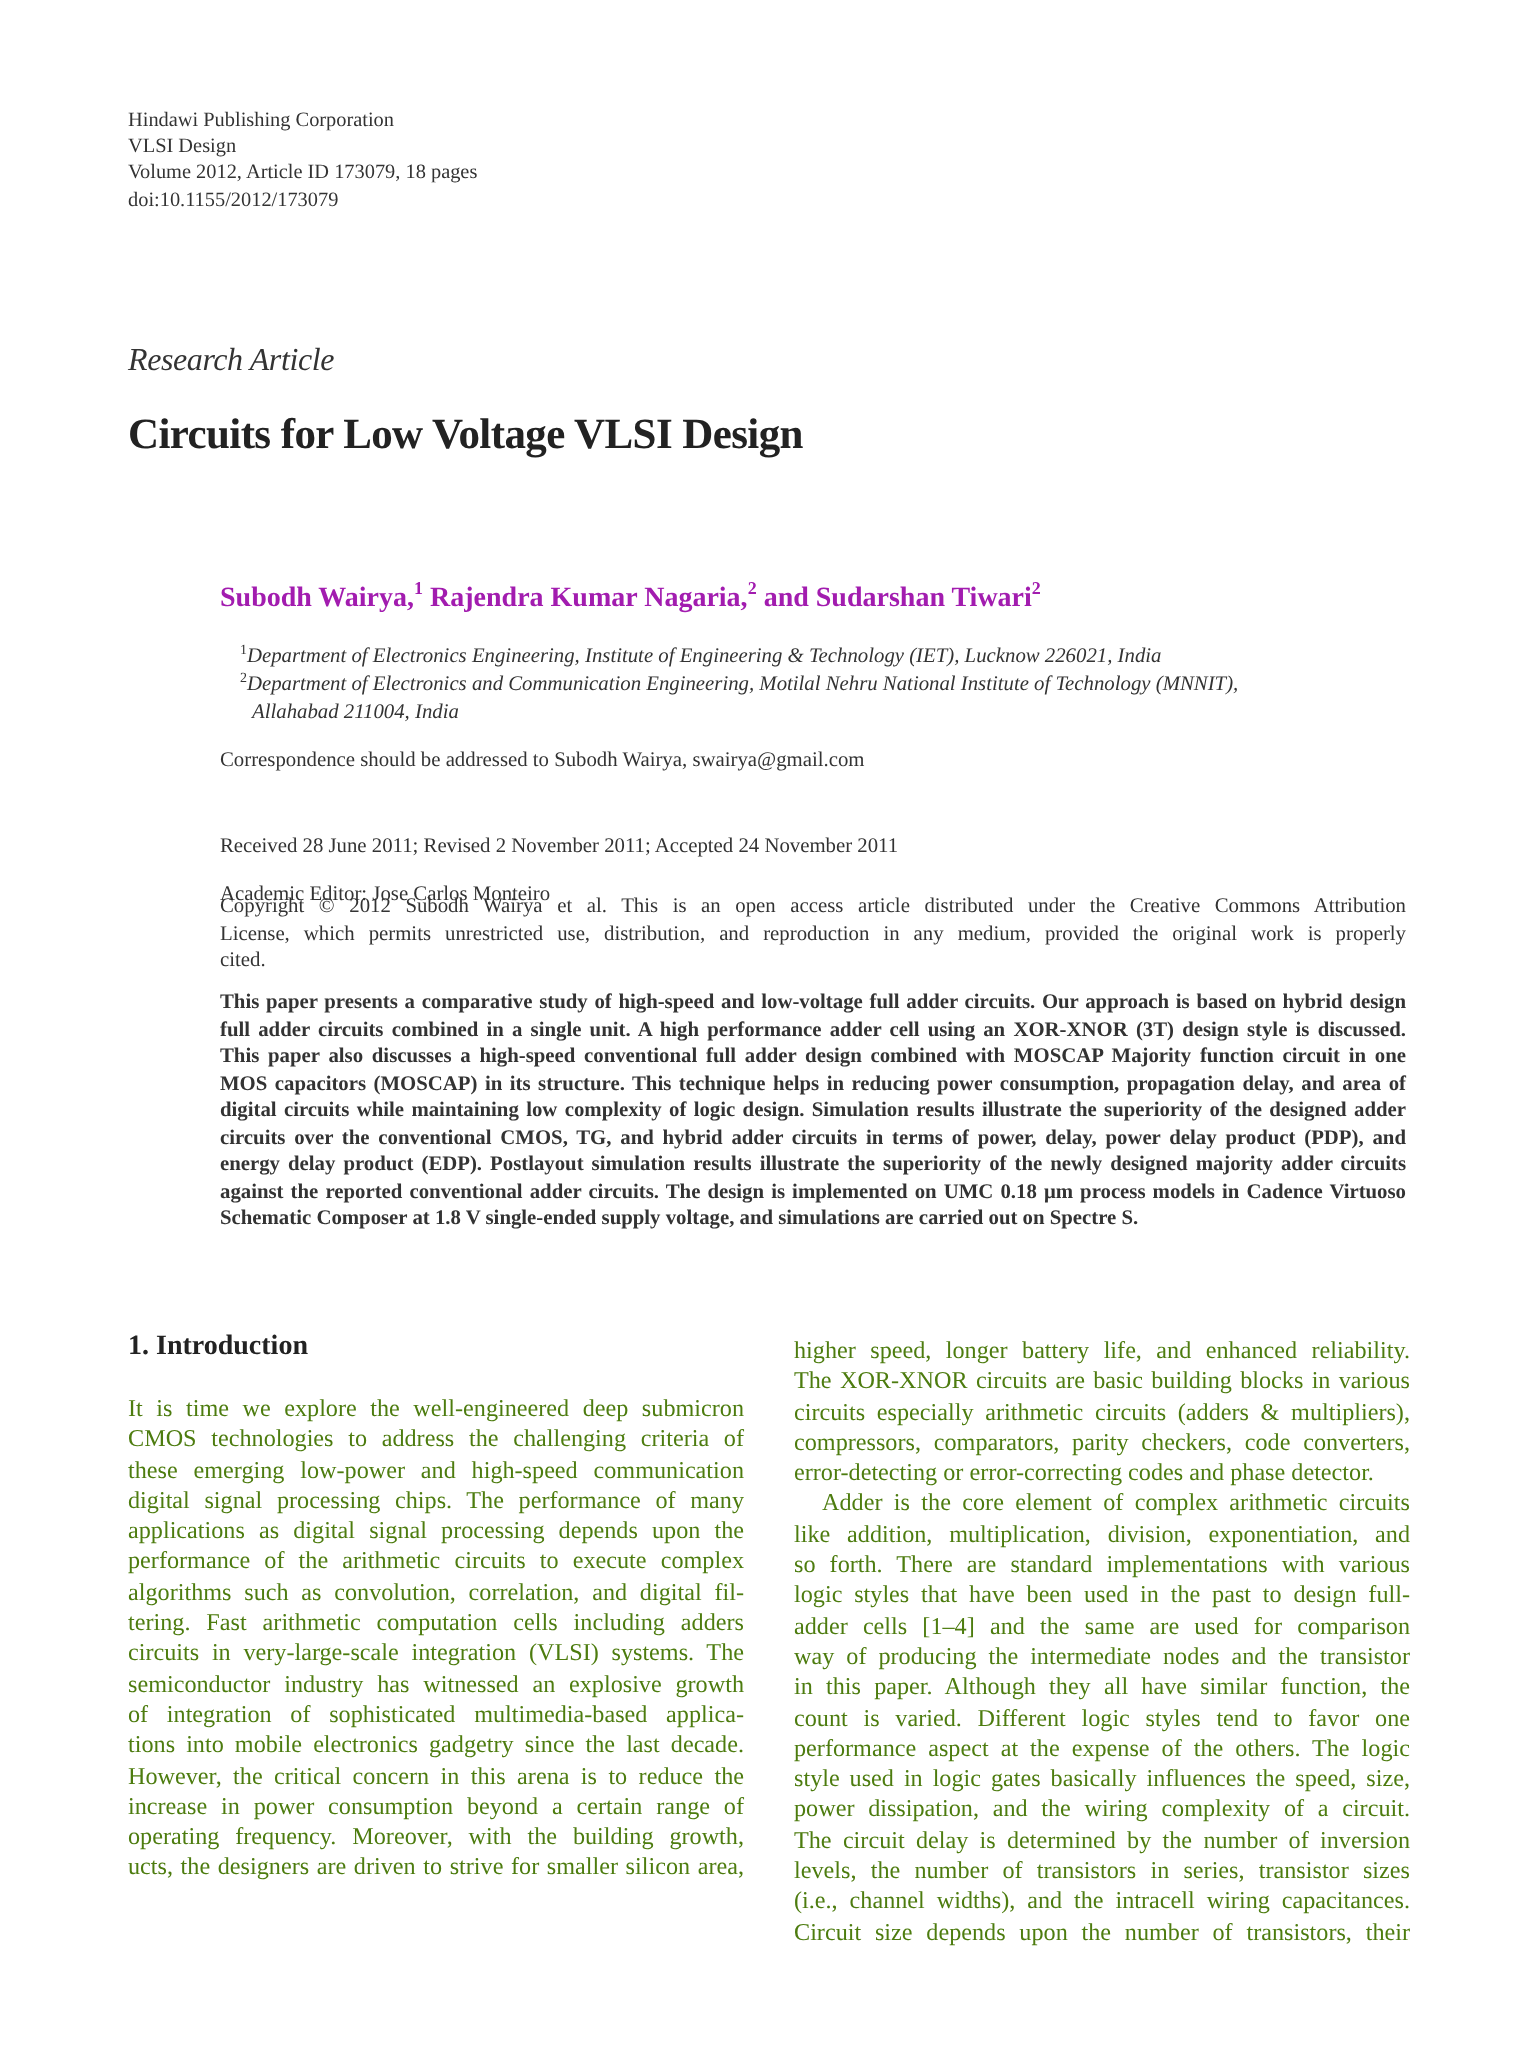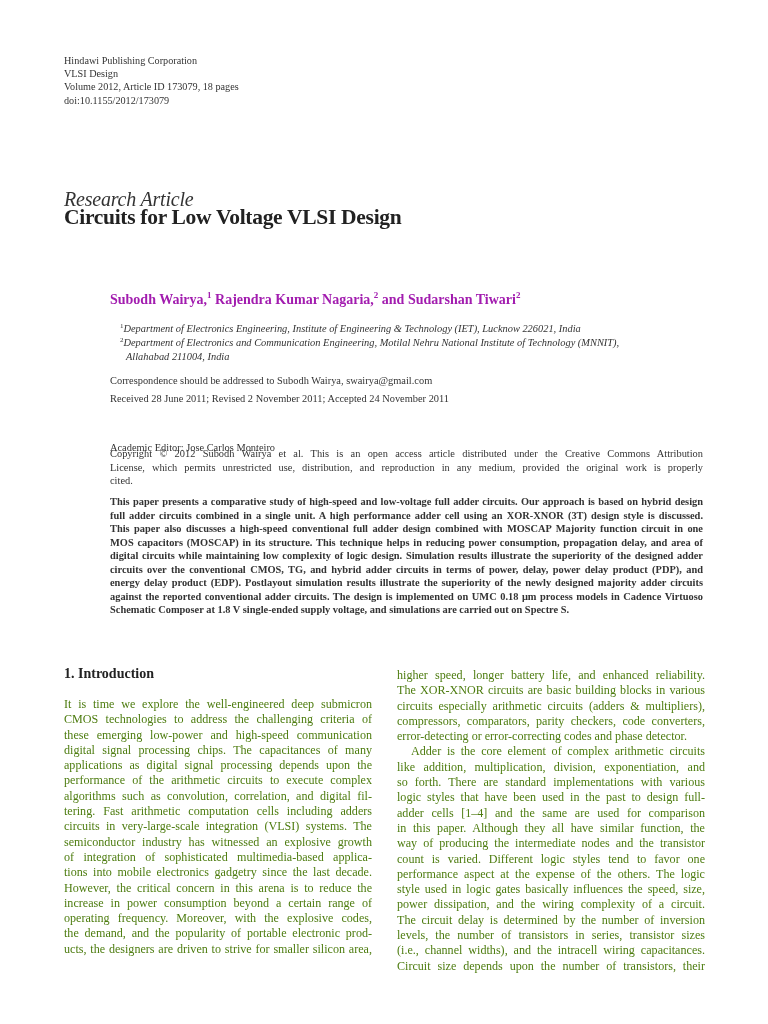--- a/index.html
+++ b/index.html
@@ -1,21 +1,21 @@
 <!DOCTYPE html>
 <html><head>
 <meta charset="utf-8">
 <style>
   html, body { margin:0; padding:0; background:#ffffff; }
   body { width:768px; height:1024px; position:relative; overflow:hidden;
          font-family:"Liberation Serif","DejaVu Serif",serif; color:#2a2a2a; }
   .abs { position:absolute; }
   .journal { left:64px; top:54px; font-size:10.2px; line-height:13.2px; color:#333; }
   .journal div { white-space:nowrap; }
-  .kind { left:64px; top:188px; font-size:20px; font-style:italic; color:#333; letter-spacing:-0.2px; }
+  .kind { left:64px; top:172px; font-size:16px; font-style:italic; color:#333; letter-spacing:-0.2px; }
   .title { left:64px; top:205px; font-size:21.5px; font-weight:bold; line-height:25px; color:#222; letter-spacing:-0.3px; }
   .title div { white-space:nowrap; }
   .authors { left:110px; top:292px; font-size:14px; font-weight:bold; color:#a21caf; white-space:nowrap; }
   .authors sup { font-size:9px; vertical-align:6px; line-height:0; }
   .affil { left:110px; top:322px; font-size:10.4px; font-style:italic; line-height:14px; color:#333;margin-left:10px; }
   .affil div { white-space:nowrap; }
   .affil sup { font-size:7px; vertical-align:4px; line-height:0; font-style:normal; }
   .affil .indent { padding-left:6px; }
   .meta { left:110px; font-size:10.4px; color:#333; white-space:nowrap; }
   .block { left:110px; width:593px; font-size:10.4px; line-height:13.5px; color:#333; }
@@ -51,21 +51,21 @@
 
 <div class="abs affil">
   <div><sup>1</sup><span>Department of Electronics Engineering, Institute of Engineering &amp; Technology (IET), Lucknow 226021, India</span></div>
   <div><sup>2</sup><span>Department of Electronics and Communication Engineering, Motilal Nehru National Institute of Technology (MNNIT),</span></div>
   <div class="indent">Allahabad 211004, India</div>
 </div>
 
 <div class="abs meta" style="top:375px;">
   <span>Correspondence should be addressed to Subodh Wairya, </span><span class="email">swairya@gmail.com</span>
 </div>
-<div class="abs meta" style="top:393px;font-family:Liberation Serif, serif;">Received 28 June 2011; Revised 2 November 2011; Accepted 24 November 2011</div>
+<div class="abs meta" style="top:418px;font-family:Liberation Serif, serif;">Received 28 June 2011; Revised 2 November 2011; Accepted 24 November 2011</div>
 <div class="abs meta" style="top:427px;margin-top:15px;">Academic Editor: Jose Carlos Monteiro</div>
 
 <div class="abs block" style="top:447px;">
   <span class="ln">Copyright © 2012 Subodh Wairya et al. This is an open access article distributed under the Creative Commons Attribution</span>
   <span class="ln">License, which permits unrestricted use, distribution, and reproduction in any medium, provided the original work is properly</span>
   <span class="ln last">cited.</span>
 </div>
 
 <div class="abs block" style="top:495px;font-weight:bold;">
   <span class="ln">This paper presents a comparative study of high-speed and low-voltage full adder circuits. Our approach is based on hybrid design</span>
@@ -78,49 +78,48 @@
   <span class="ln">against the reported conventional adder circuits. The design is implemented on UMC 0.18 μm process models in Cadence Virtuoso</span>
   <span class="ln last">Schematic Composer at 1.8 V single-ended supply voltage, and simulations are carried out on Spectre S.</span>
 </div>
 
 <div class="abs section">1. Introduction</div>
 
 <div class="abs col colL">
   <span class="ln">It is time we explore the well-engineered deep submicron</span>
   <span class="ln">CMOS technologies to address the challenging criteria of</span>
   <span class="ln">these emerging low-power and high-speed communication</span>
-  <span class="ln">digital signal processing chips. The capacitances of many</span>
+  <span class="ln">digital signal processing chips. The performance of many</span>
   <span class="ln">applications as digital signal processing depends upon the</span>
   <span class="ln">performance of the arithmetic circuits to execute complex</span>
   <span class="ln">algorithms such as convolution, correlation, and digital fil-</span>
   <span class="ln">tering. Fast arithmetic computation cells including adders</span>
   <span class="ln">circuits in very-large-scale integration (VLSI) systems. The</span>
   <span class="ln">semiconductor industry has witnessed an explosive growth</span>
   <span class="ln">of integration of sophisticated multimedia-based applica-</span>
   <span class="ln">tions into mobile electronics gadgetry since the last decade.</span>
   <span class="ln">However, the critical concern in this arena is to reduce the</span>
   <span class="ln">increase in power consumption beyond a certain range of</span>
-  <span class="ln">operating frequency. Moreover, with the explosive codes,</span>
-  <span class="ln">the demand, and the popularity of portable electronic prod-</span>
+  <span class="ln">operating frequency. Moreover, with the building growth,</span>
   <span class="ln">ucts, the designers are driven to strive for smaller silicon area,</span>
 </div>
 
 <div class="abs col colR">
   <span class="ln">higher speed, longer battery life, and enhanced reliability.</span>
   <span class="ln">The XOR-XNOR circuits are basic building blocks in various</span>
   <span class="ln">circuits especially arithmetic circuits (adders &amp; multipliers),</span>
   <span class="ln">compressors, comparators, parity checkers, code converters,</span>
   <span class="ln last">error-detecting or error-correcting codes and phase detector.</span>
   <span class="ln indent">Adder is the core element of complex arithmetic circuits</span>
   <span class="ln">like addition, multiplication, division, exponentiation, and</span>
   <span class="ln">so forth. There are standard implementations with various</span>
   <span class="ln">logic styles that have been used in the past to design full-</span>
   <span class="ln">adder cells [1–4] and the same are used for comparison</span>
+  <span class="ln">way of producing the intermediate nodes and the transistor</span>
   <span class="ln">in this paper. Although they all have similar function, the</span>
-  <span class="ln">way of producing the intermediate nodes and the transistor</span>
   <span class="ln">count is varied. Different logic styles tend to favor one</span>
   <span class="ln">performance aspect at the expense of the others. The logic</span>
   <span class="ln">style used in logic gates basically influences the speed, size,</span>
   <span class="ln">power dissipation, and the wiring complexity of a circuit.</span>
   <span class="ln">The circuit delay is determined by the number of inversion</span>
   <span class="ln">levels, the number of transistors in series, transistor sizes</span>
   <span class="ln">(i.e., channel widths), and the intracell wiring capacitances.</span>
   <span class="ln">Circuit size depends upon the number of transistors, their</span>
 </div>
 

